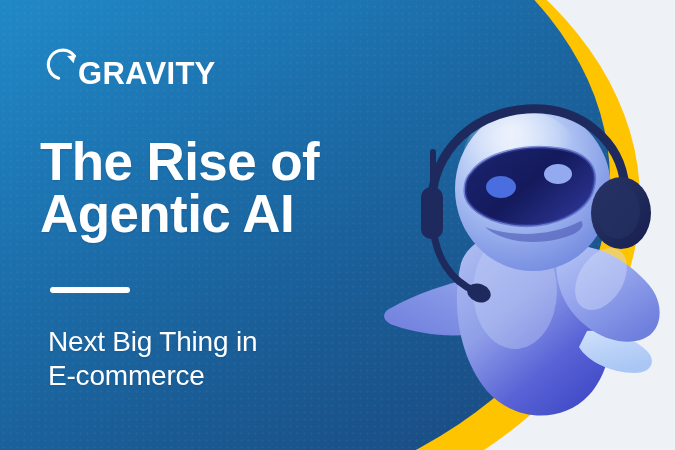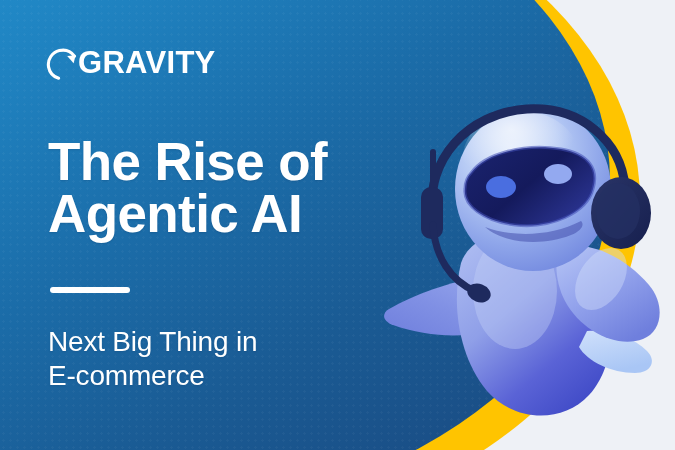--- a/index.html
+++ b/index.html
@@ -58,21 +58,21 @@
     background-size: 7px 7px;
     opacity: .85;
   }
 
   
   .logo {
     position: absolute;
     left: 44px;
     top: 47px;
     display: flex;
-    align-items: flex-start;
+    align-items: flex-end;
     gap: 2px;
     height: 42px;
   }
   .logo-mark {
     width: 42px;
     height: 42px;
     position: relative;
     flex: none;
   }
   .logo-mark svg { display: block; }
@@ -82,21 +82,21 @@
     font-weight: 700;
     letter-spacing: 0.3px;
     line-height: 1;
     margin-left: -10px;
     white-space: nowrap;
   }
 
   
   .headline {
     position: absolute;
-    left: 48px;
+    left: 40px;
     top: 136px;
     color: #ffffff;
     font-size: 53px;
     font-weight: 700;
     line-height: 0.99;
     letter-spacing: -0.6px;
     white-space: pre-line;
     text-shadow: 0 1px 2px rgba(0,40,80,0.18);
   }
 

